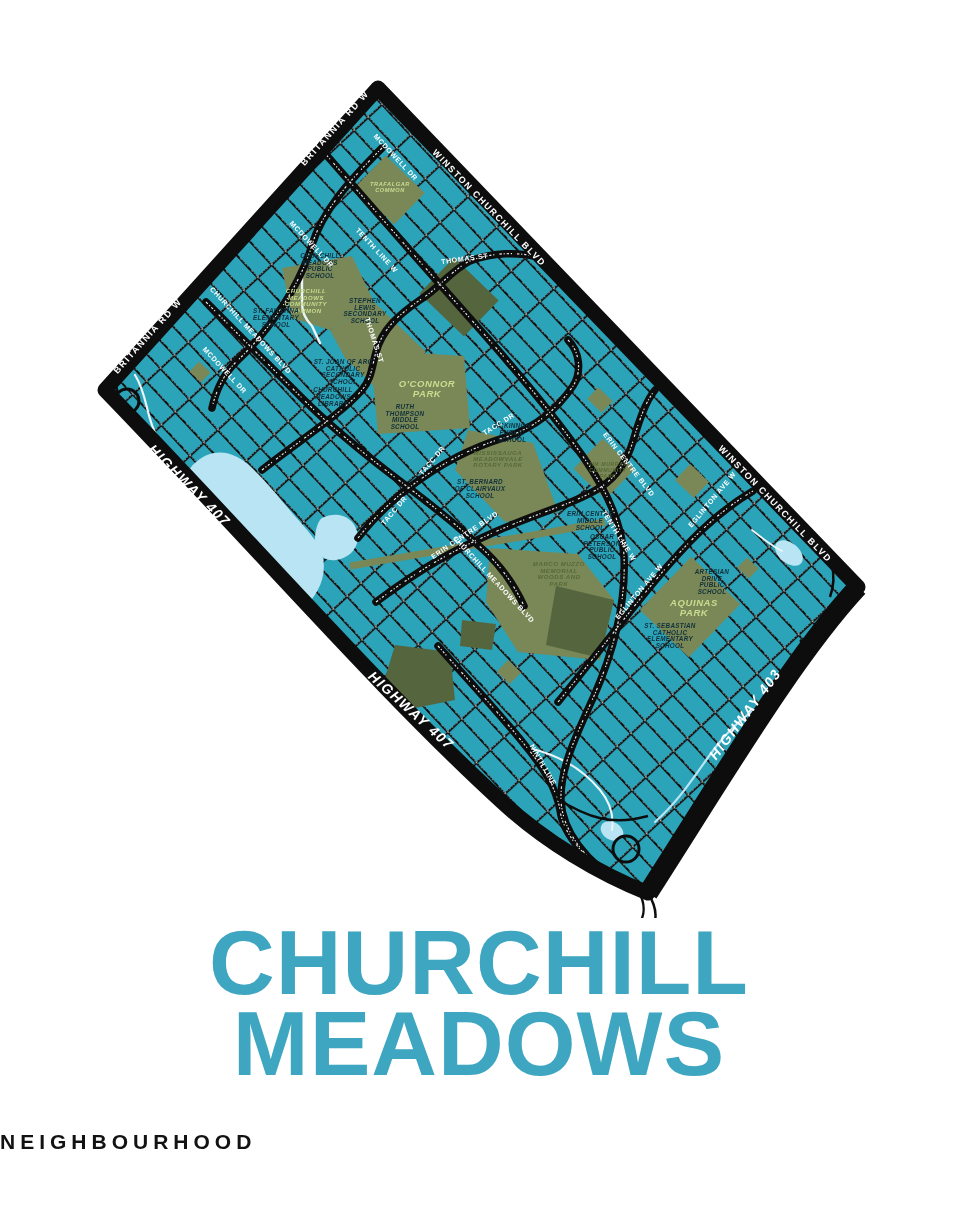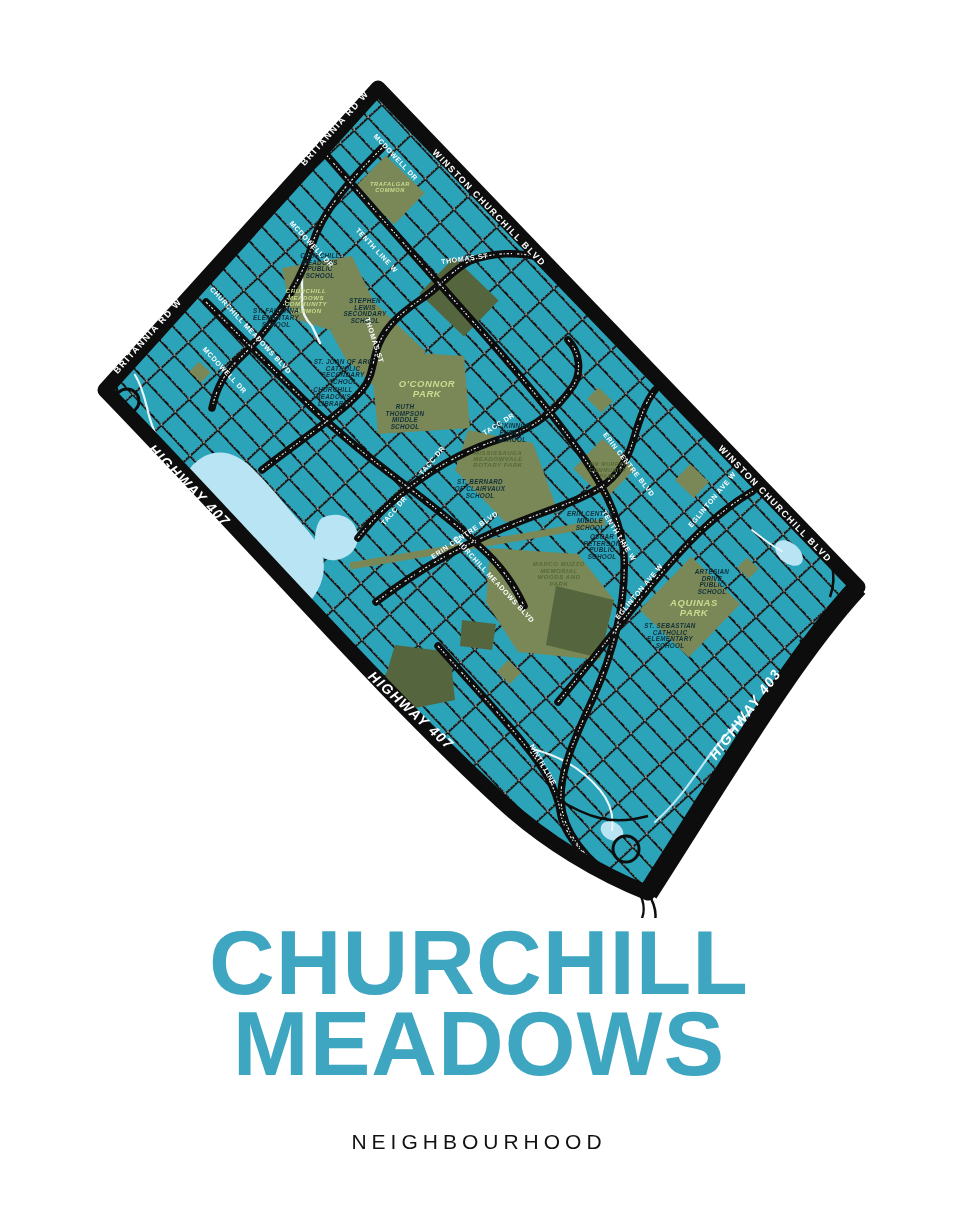--- a/index.html
+++ b/index.html
@@ -33,22 +33,22 @@
   .hwy403band{stroke:var(--road_black);fill:none;stroke-width:20}
   svg text{font-family:"Liberation Sans",sans-serif;text-anchor:middle}
   .lbl-street{font-weight:700;letter-spacing:.7px}
   .lbl-boundary{font-weight:700;letter-spacing:1.6px}
   .lbl-highway{font-weight:700;font-style:italic;letter-spacing:1.5px}
   .lbl-school{font-weight:700;font-style:italic;letter-spacing:.3px}
   .lbl-park{font-weight:700;font-style:italic;letter-spacing:.6px}
   .title-block{position:absolute;top:922px;left:0;width:958px;text-align:center;
                color:var(--title_teal);font-weight:700;font-size:91px;line-height:81px;
                letter-spacing:1px}
-  .subtitle{position:absolute;top:1130px;left:0;width:958px;text-align:center;
-            color:var(--subtitle_black);font-weight:400;font-size:21px;letter-spacing:5px}
+  .subtitle{position:absolute;top:1130px;left:0;width:958px;
+            color:var(--subtitle_black);font-weight:700;font-size:21px;letter-spacing:5px}
 </style>
 </head>
 <body>
 
 <div class="poster">
 
   <svg class="map" id="map-svg" width="958" height="918" viewBox="0 0 958 918">
     <defs>
       <path id="boundary-shape" d="M378,88 L858,587 C795,655 730,765 648,893 C600,874 545,842 500,800 C380,690 255,545 105,390 Z"></path>
       <clipPath id="bound">

